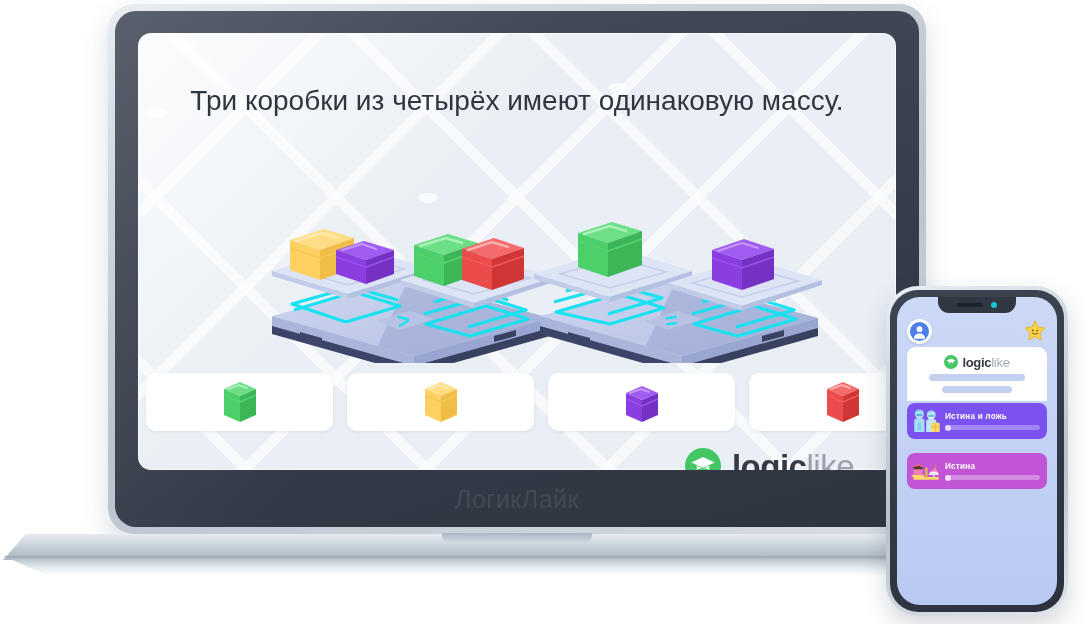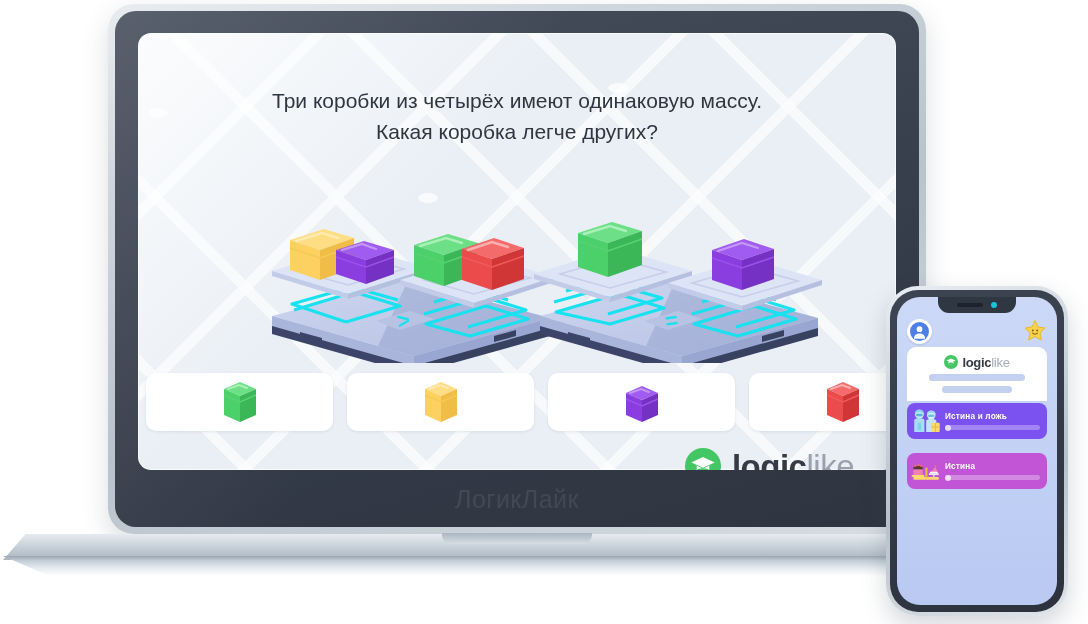--- a/index.html
+++ b/index.html
@@ -86,21 +86,21 @@
   }
   .base-shadow{
     position:absolute; left:70px; bottom:-22px; width:880px; height:34px;
     background:radial-gradient(ellipse at 50% 35%, rgba(80,95,115,.22), rgba(80,95,115,0) 70%);
     filter:blur(5px);
   }
 
   
   .question{
     position:absolute; left:36px; right:36px; top:52px;
-    text-align:center; color:#2f3640; font-size:21px; line-height:31px;
+    text-align:center; color:#2f3640; font-size:28px; line-height:31px;
     font-weight:400;
   }
   .q-line{ display:block; }
 
   .scales-row{
     position:absolute; left:0; right:0; top:155px; height:175px;
   }
   .scale{ position:absolute; width:300px; height:175px; }
   .scale-a{ left:120px; }
   .scale-b{ left:388px; }
@@ -214,21 +214,20 @@
 
     <div class="brand-emboss">ЛогикЛайк</div>
 
     <div class="screen">
       <div class="screen-pattern"></div>
       <div class="screen-pattern2"></div>
       <div class="screen-inner">
 
         <div class="question">
           <span class="q-line">Три коробки из четырёх имеют одинаковую массу.</span>
-          <span class="q-line">Какая коробка легче других?</span>
         </div>
 
         <div class="scales-row">
 
           <div class="scale scale-a">
             <svg viewBox="0 0 300 175" width="300" height="175">
               <defs>
                 <linearGradient id="baseTopA" x1="0" y1="0" x2="1" y2="1">
                   <stop offset="0" stop-color="#cdd6ef"></stop>
                     <stop offset="1" stop-color="#b6c1e3"></stop>

